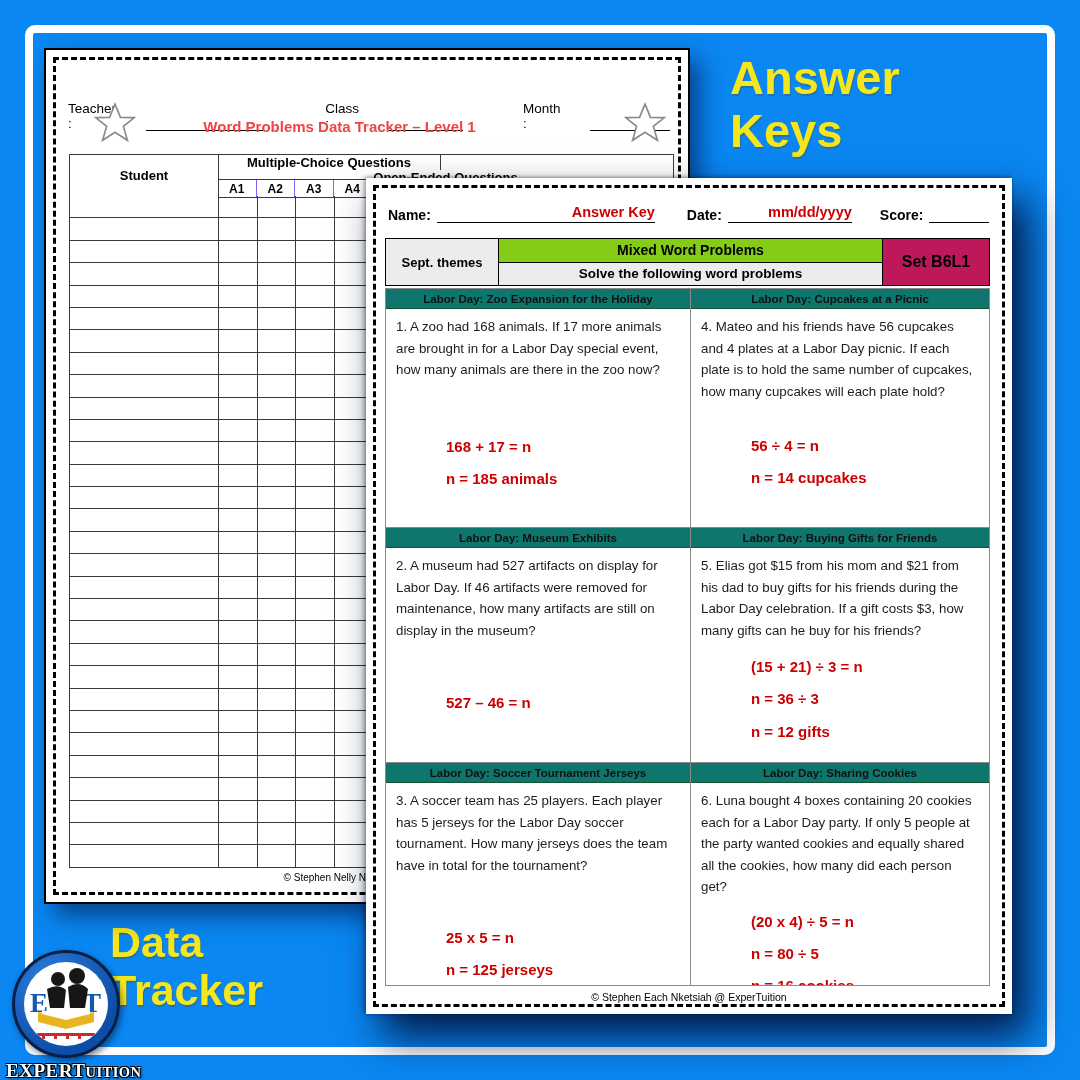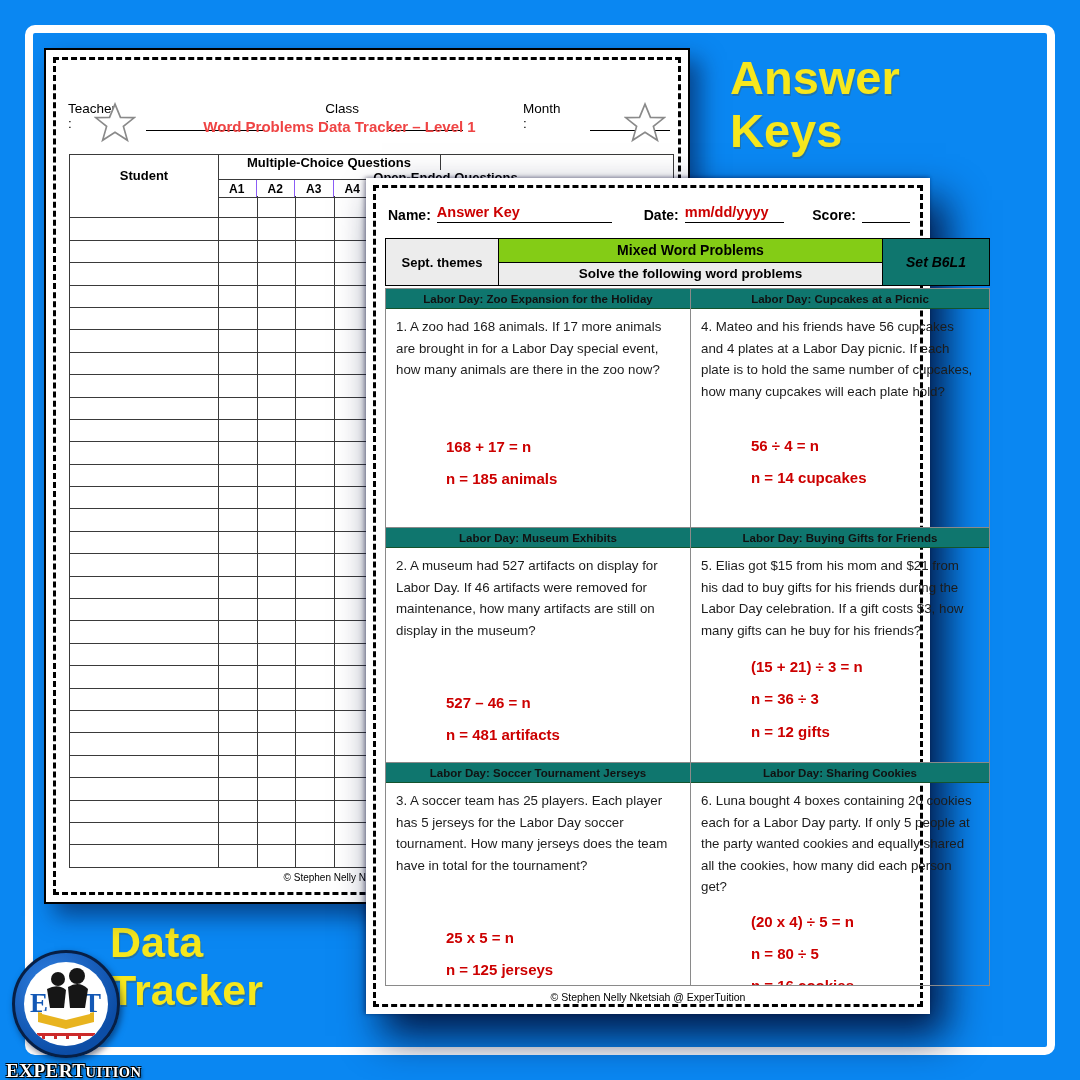--- a/index.html
+++ b/index.html
@@ -64,45 +64,45 @@
   .t-row:last-child{border-bottom:none;}
   .c-stu{width:148px;border-right:1px solid #3a3a3a;}
   .c-a{width:37.5px;border-right:1px solid #3a3a3a;}
   .c-rest{flex:1;}
   .t-footer{
     position:absolute;left:0;top:822px;width:325px;text-align:right;
     font-size:10px;color:#000;
   }
   
   .worksheet{
-    left:366px;top:178px;width:564px;height:836px;z-index:4;
+    left:366px;top:178px;width:646px;height:836px;z-index:4;
     box-shadow:16px 22px 38px rgba(2,16,56,.92), -2px 0 5px rgba(0,0,40,.35), 0 -1px 3px rgba(0,0,40,.2);
   }
   .w-namerow{
     position:absolute;left:22px;right:20px;top:26px;display:flex;align-items:flex-end;
     font-size:14px;font-weight:bold;color:#000;
   }
   .red{color:#cc0000;}
-  .w-blank{display:inline-block;border-bottom:1.6px solid #000;text-align:left;
+  .w-blank{display:inline-block;border-bottom:1.6px solid #000;text-align:right;
     font-size:14.5px;font-weight:bold;height:18px;line-height:16px;vertical-align:bottom;}
   .w-namerow .nb{width:218px;margin-right:32px;}
   .w-namerow .db{width:124px;margin-right:28px;}
   .w-namerow .sb{width:60px;}
   .w-namerow .lbl{margin-right:6px;}
   
   .w-header{
     position:absolute;left:19px;top:60px;width:605px;height:48px;
     border:1.6px solid #000;box-sizing:border-box;display:flex;font-weight:bold;color:#000;
   }
   .wh-theme{width:112px;background:#ececec;border-right:1.6px solid #000;
     display:flex;align-items:center;justify-content:center;font-size:13px;}
   .wh-mid{flex:1;display:flex;flex-direction:column;border-right:1.6px solid #000;}
   .wh-title{flex:1;display:flex;align-items:center;justify-content:center;font-size:14px;background:#84cc16;border-bottom:1.2px solid #000;}
   .wh-sub{flex:1;display:flex;align-items:center;justify-content:center;font-size:13.5px;background:#ececec;}
-  .wh-set{width:106px;background:#0f766e;display:flex;align-items:center;justify-content:center;font-size:14px;font-style:italic;}
+  .wh-set{width:106px;background:#be185d;display:flex;align-items:center;justify-content:center;font-size:16px;}
   
   .w-grid{
     position:absolute;left:19px;top:110px;width:605px;height:698px;
     border:1px solid #8a8a8a;box-sizing:border-box;
     display:grid;grid-template-columns:305px 1fr;grid-template-rows:239px 235px 1fr;
   }
   .p-cell{border-right:1px solid #8a8a8a;border-bottom:1px solid #8a8a8a;position:relative;overflow:hidden;}
   .p-cell:nth-child(2n){border-right:none;}
   .p-cell:nth-child(n+5){border-bottom:none;}
   .p-head{
@@ -467,21 +467,20 @@
       <div class="p-answers" style="margin-top:28px;">
           <div class="ans-line">56 ÷ 4 = n</div>
           <div class="ans-line">n = 14 cupcakes</div>
         </div>
     </div>
     <div class="p-cell">
       <div class="p-head">Labor Day: Museum Exhibits</div>
       <div class="p-body">2. A museum had 527 artifacts on display for Labor Day. If 46 artifacts were removed for maintenance, how many artifacts are still on display in the museum?</div>
       <div class="p-answers" style="margin-top:46px;">
           <div class="ans-line">527 – 46 = n</div>
-          <div class="ans-line">n = 481 artifacts</div>
         </div>
     </div>
     <div class="p-cell">
       <div class="p-head">Labor Day: Buying Gifts for Friends</div>
       <div class="p-body">5. Elias got $15 from his mom and $21 from his dad to buy gifts for his friends during the Labor Day celebration. If a gift costs $3, how many gifts can he buy for his friends?</div>
       <div class="p-answers" style="margin-top:10px;">
           <div class="ans-line">(15 + 21) ÷ 3 = n</div>
           <div class="ans-line">n = 36 ÷ 3</div>
           <div class="ans-line">n = 12 gifts</div>
         </div>
@@ -498,21 +497,21 @@
       <div class="p-head">Labor Day: Sharing Cookies</div>
       <div class="p-body">6. Luna bought 4 boxes containing 20 cookies each for a Labor Day party. If only 5 people at the party wanted cookies and equally shared all the cookies, how many did each person get?</div>
       <div class="p-answers" style="margin-top:8px;">
           <div class="ans-line">(20 x 4) ÷ 5 = n</div>
           <div class="ans-line">n = 80 ÷ 5</div>
           <div class="ans-line">n = 16 cookies</div>
         </div>
     </div>
   </div>
 
-  <div class="w-footer">© Stephen Nelly Nketsiah @ ExperTuition</div>
+  <div class="w-footer">© Stephen Each Nketsiah @ ExperTuition</div>
 </div>
 
 <div class="logo">
   <div class="logo-circle">
     <div class="logo-white">
       <span class="logo-letter logo-e">E</span>
       <span class="logo-letter logo-t">T</span>
       <svg viewBox="0 0 84 84" style="position:absolute;left:0;top:0;width:84px;height:84px;">
         <circle cx="34" cy="17" r="7" fill="#161616"></circle>
         <circle cx="53" cy="14" r="8" fill="#161616"></circle>

